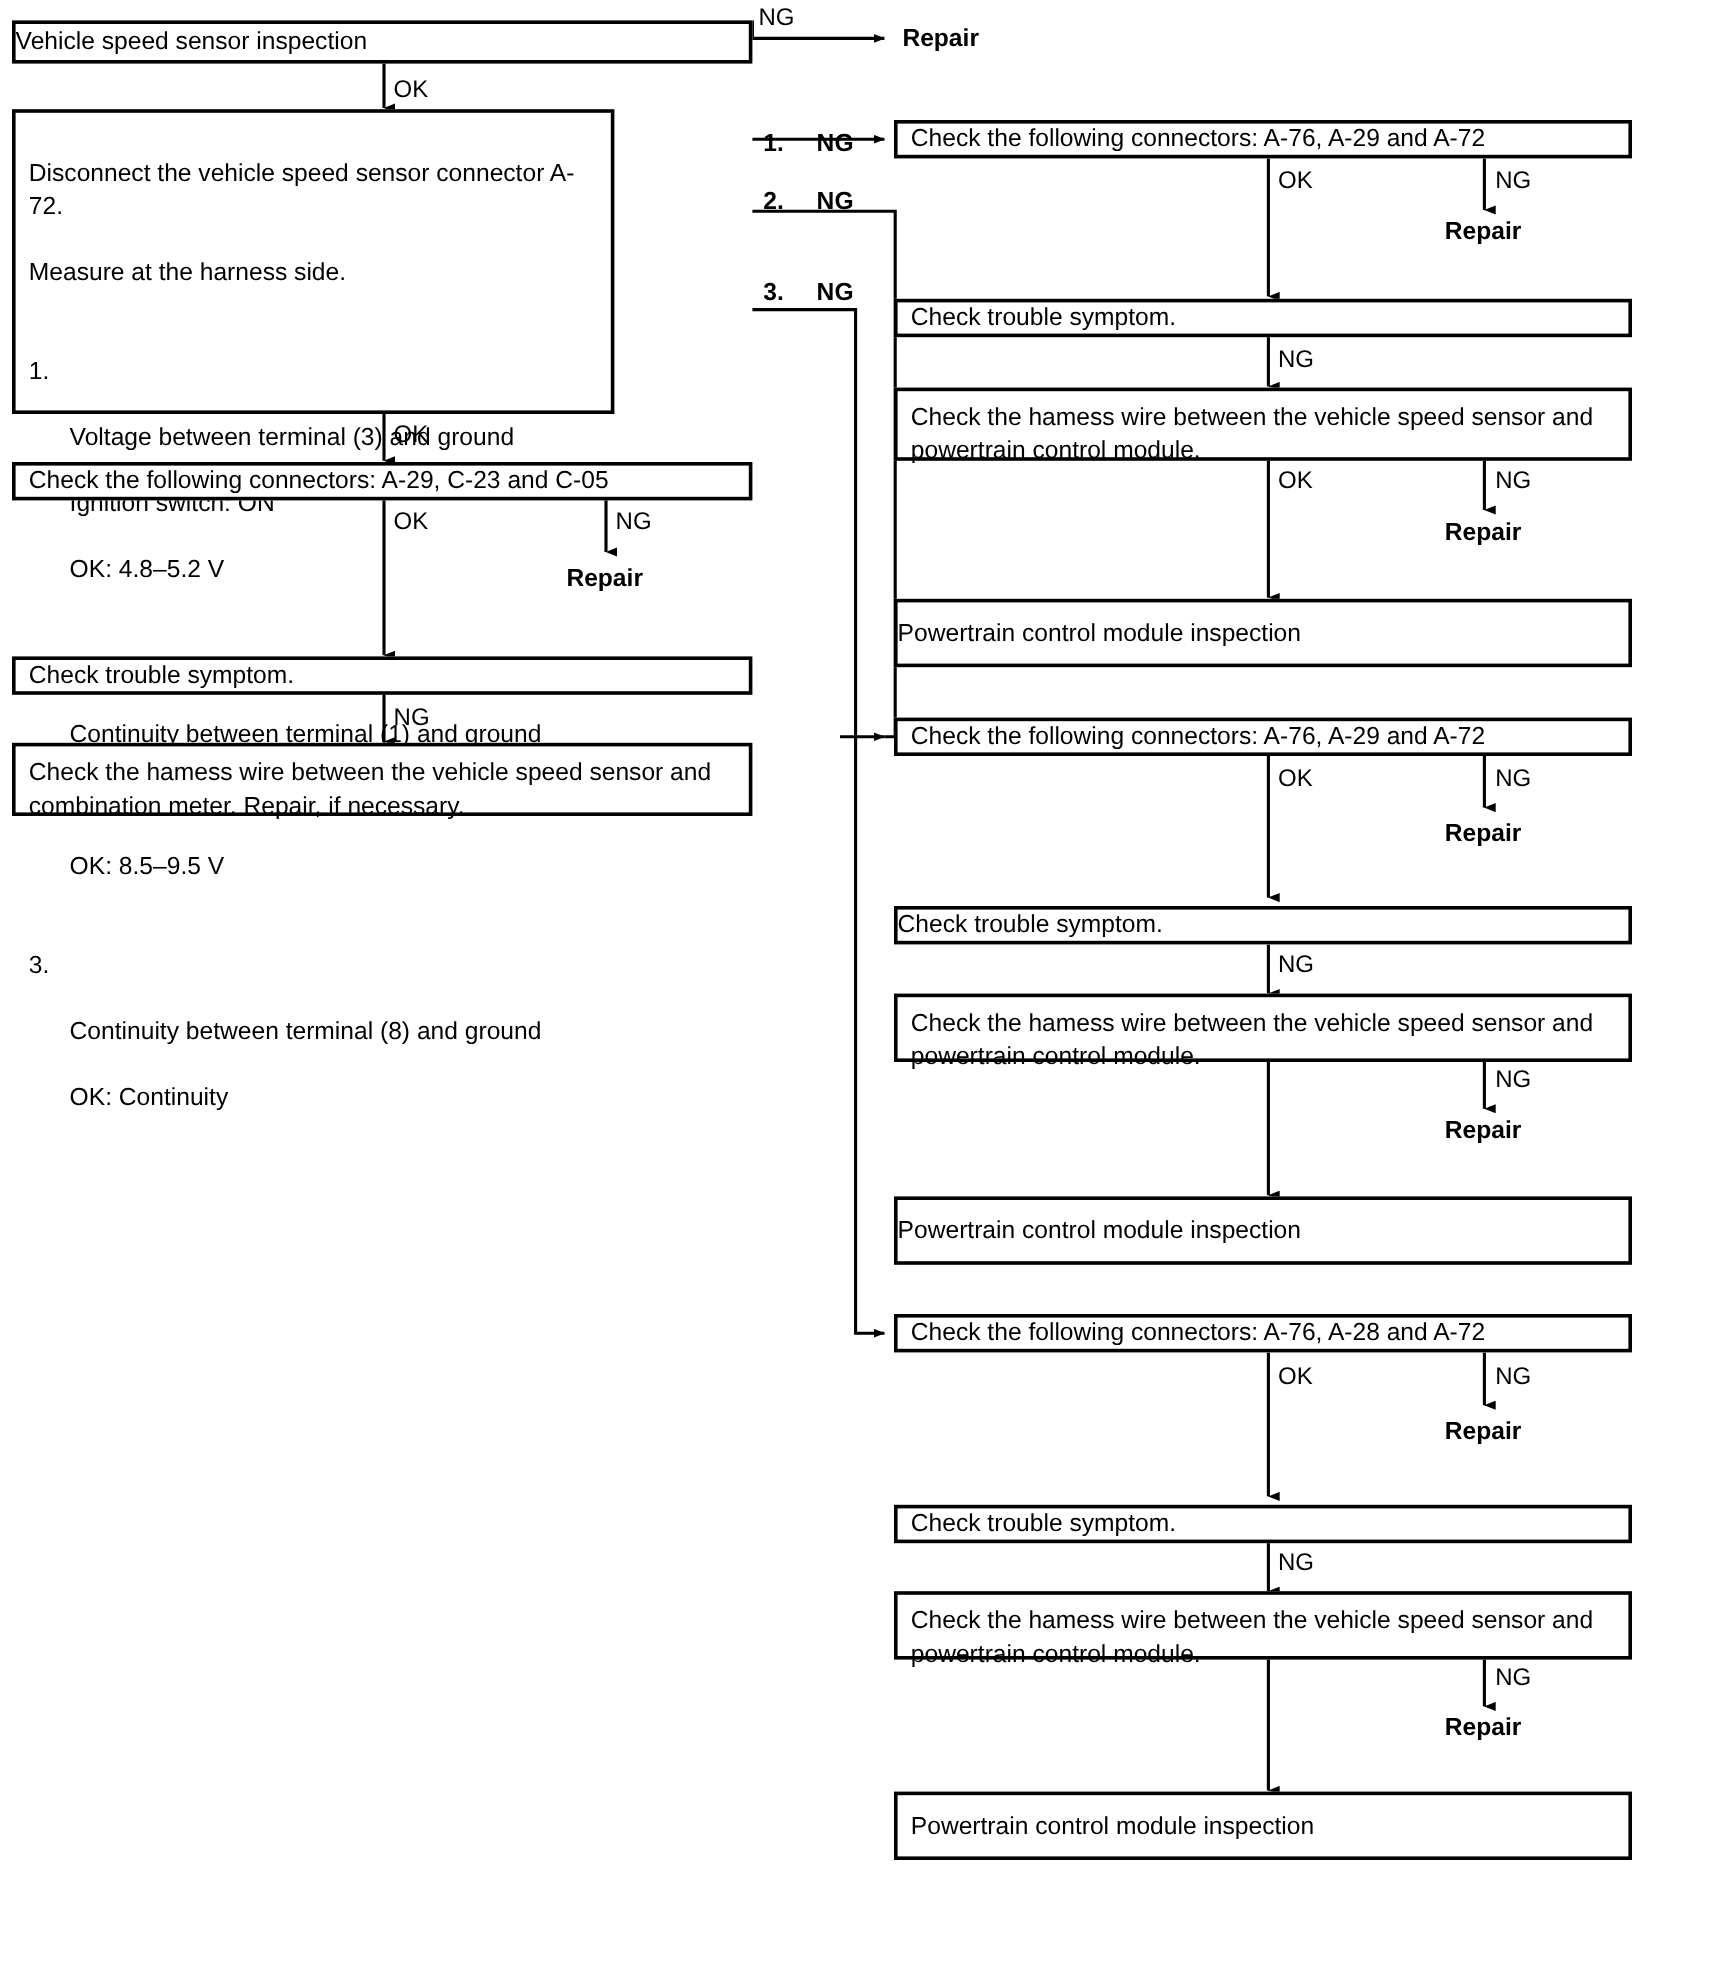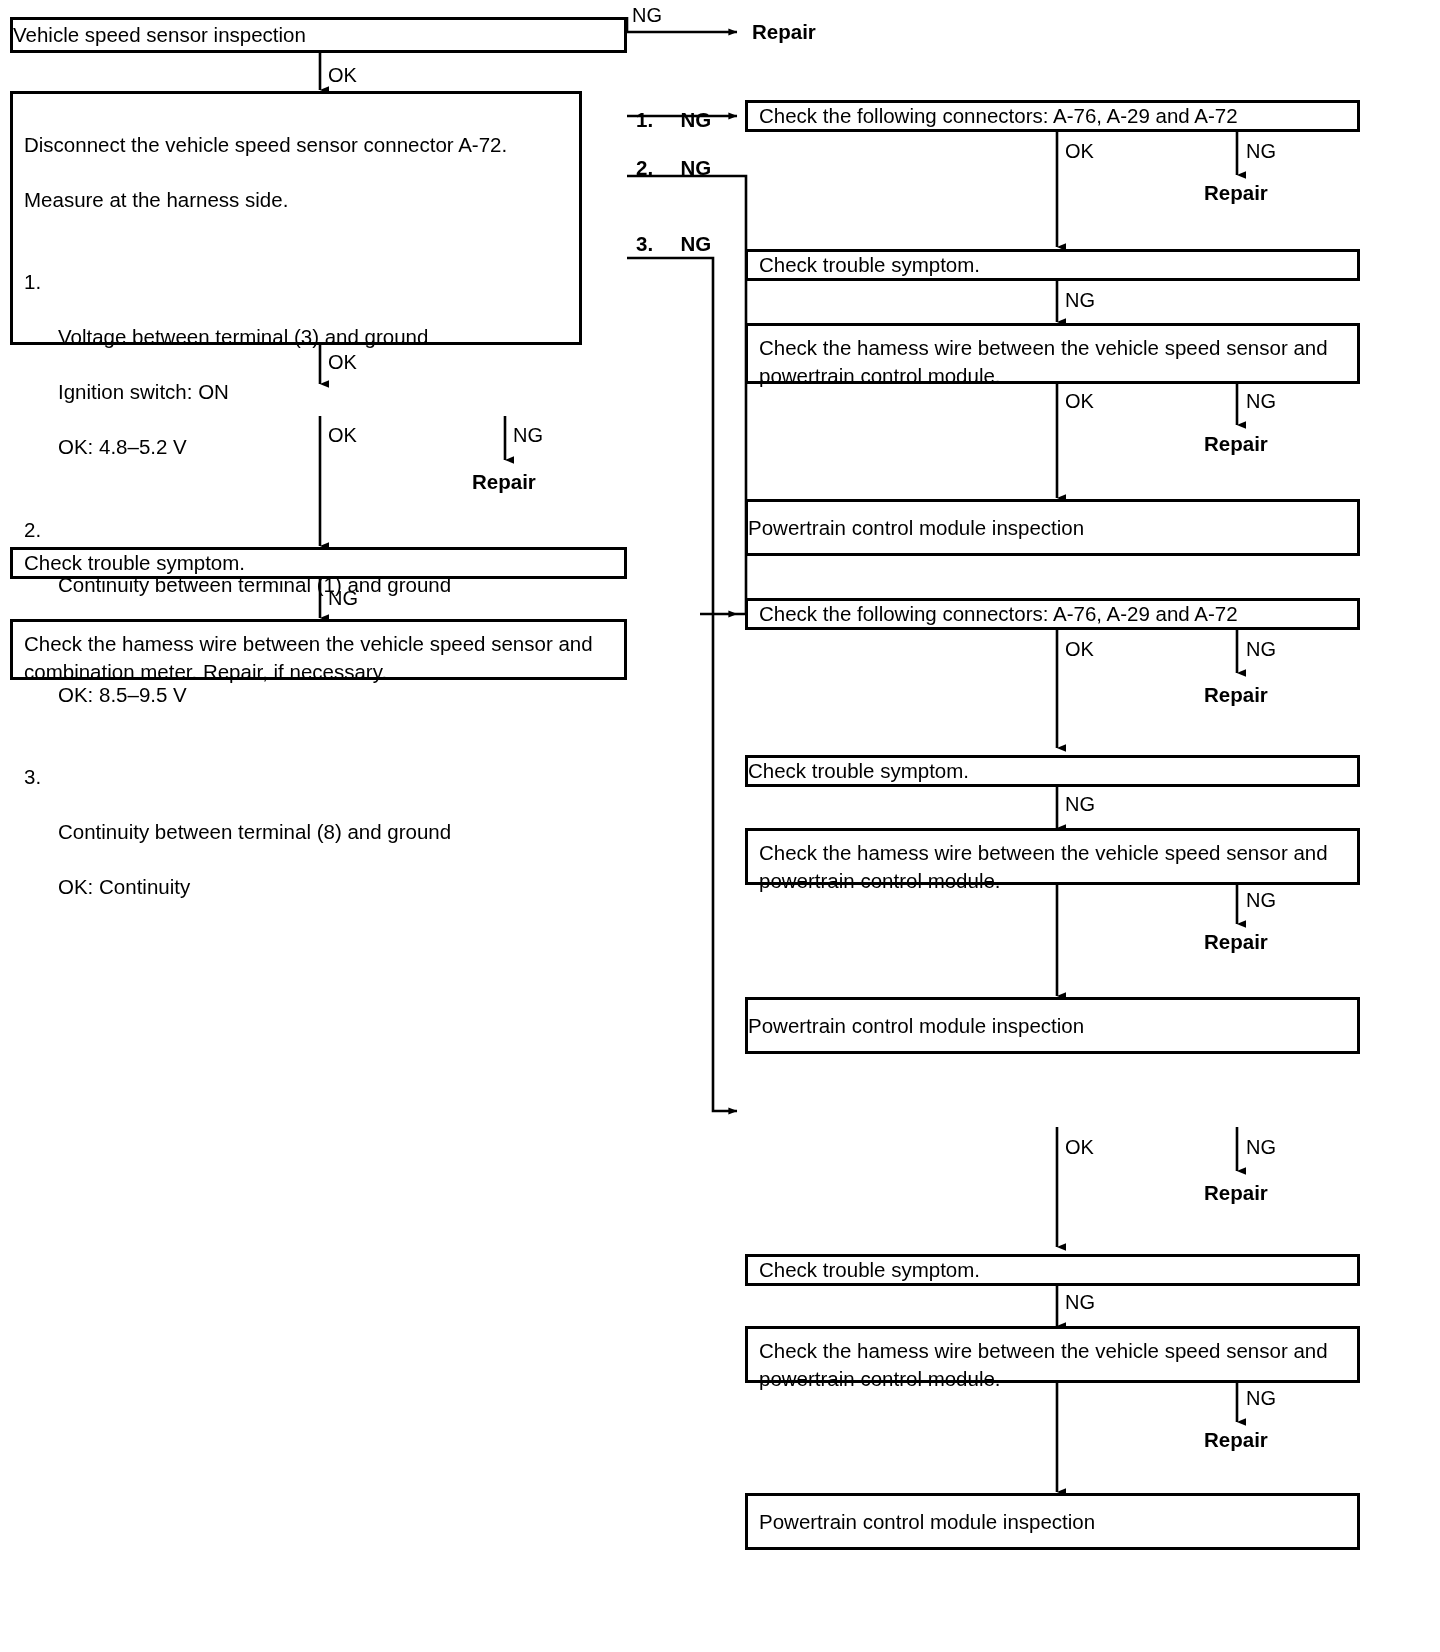--- a/index.html
+++ b/index.html
@@ -75,21 +75,21 @@
   </svg>
 
   <div class="box center" style="left:10px;top:17px;width:617px;height:36px;">
     <span class="txt">Vehicle speed sensor inspection</span>
   </div>
 
   <div class="lbl" style="left:632px;top:5px;">NG</div>
   <div class="lbl bold" style="left:752px;top:22px;font-weight:bold;">Repair</div>
   <div class="lbl" style="left:328px;top:65px;">OK</div>
 
-  <div class="box listbox" style="left:10px;top:91px;width:572px;height:254px;">
+  <div class="box listbox" style="left:10px;top:91px;width:502px;height:254px;">
     <div class="txt">
       <span style="display:block;">Disconnect the vehicle speed sensor connector A-72.</span>
       <span style="display:block;">Measure at the harness side.</span>
 
       <span class="li">
         <span class="num">1.</span>
         <span>Voltage between terminal (3) and ground</span>
       </span>
       <span class="ind">Ignition switch: ON</span>
       <span class="ind"><b>OK:</b><span> 4.8–5.2 V</span></span>
@@ -104,20 +104,23 @@
       <span class="li">
         <span class="num">3.</span>
         <span>Continuity between terminal (8) and ground</span>
       </span>
       <span class="ind"><b>OK:</b><span> Continuity</span></span>
     </div>
   </div>
 
   <div class="lbl" style="left:328px;top:352px;">OK</div>
 
+  <div class="box" style="left:10px;top:385px;width:617px;height:32px;">
+    <span class="txt"><b>Check the following connectors:</b><span> A-29, C-23 and C-05</span></span>
+  </div>
 
   <div class="lbl" style="left:328px;top:425px;">OK</div>
   <div class="lbl" style="left:513px;top:425px;">NG</div>
   <div class="lbl bold" style="left:472px;top:472px;font-weight:bold;">Repair</div>
 
   <div class="box" style="left:10px;top:547px;width:617px;height:32px;">
     <span class="txt">Check trouble symptom.</span>
   </div>
 
   <div class="lbl" style="left:328px;top:588px;">NG</div>
@@ -183,20 +186,23 @@
     <span class="txt">Check the hamess wire between the vehicle speed sensor and
 powertrain control module.</span>
   </div>
   <div class="lbl" style="left:1246px;top:890px;">NG</div>
   <div class="lbl bold" style="left:1204px;top:932px;font-weight:bold;">Repair</div>
 
   <div class="box center" style="left:745px;top:997px;width:615px;height:57px;">
     <span class="txt">Powertrain control module inspection</span>
   </div>
 
+  <div class="box" style="left:745px;top:1095px;width:615px;height:32px;">
+    <span class="txt"><b>Check the following connectors:</b><span> A-76, A-28 and A-72</span></span>
+  </div>
   <div class="lbl" style="left:1065px;top:1137px;">OK</div>
   <div class="lbl" style="left:1246px;top:1137px;">NG</div>
   <div class="lbl bold" style="left:1204px;top:1183px;font-weight:bold;">Repair</div>
 
   <div class="box" style="left:745px;top:1254px;width:615px;height:32px;">
     <span class="txt">Check trouble symptom.</span>
   </div>
   <div class="lbl" style="left:1065px;top:1292px;">NG</div>
 
   <div class="box multiline" style="left:745px;top:1326px;width:615px;height:57px;">

